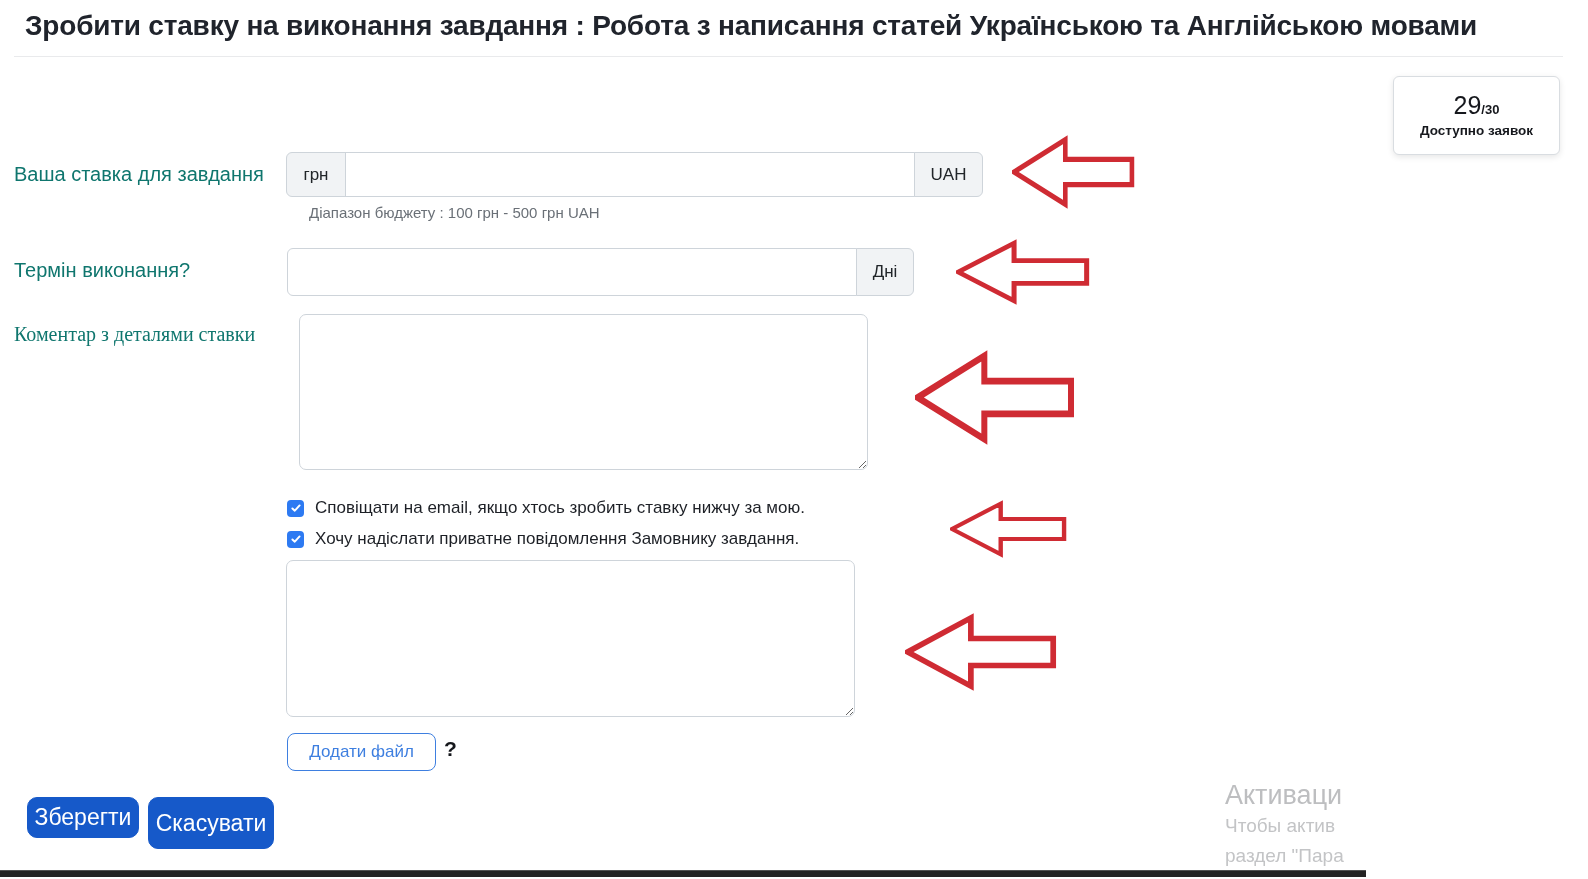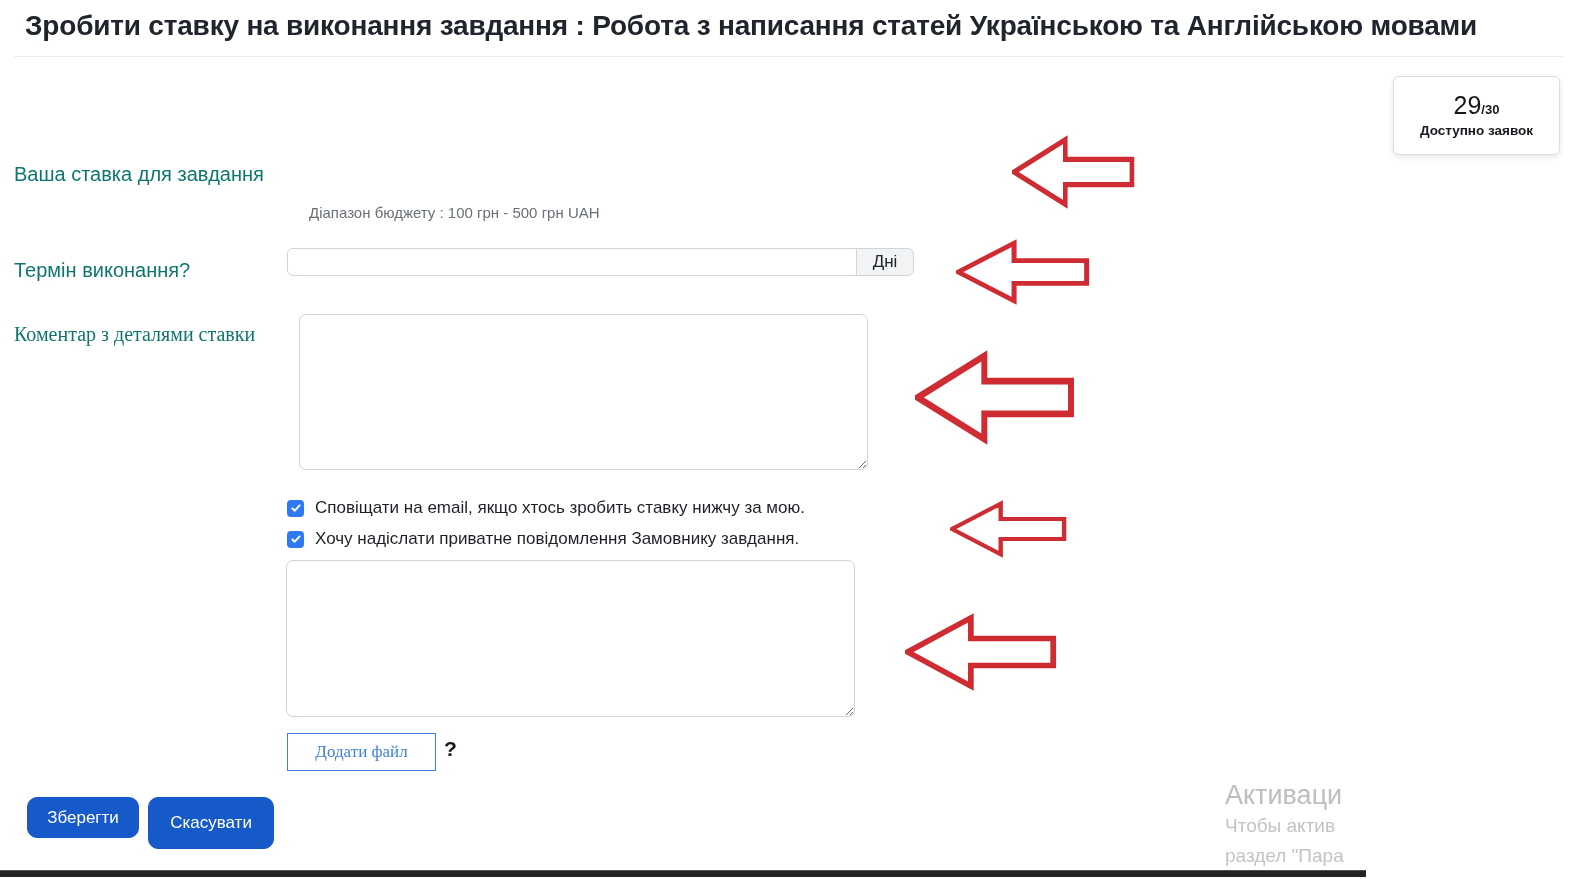--- a/index.html
+++ b/index.html
@@ -55,28 +55,28 @@
   .cbrow { position:absolute; display:flex; align-items:center; gap:11px; }
   .cbox {
     width:17px; height:17px; border-radius:4px; background:var(--checkbox-blue,#2d7af2);
     display:flex; align-items:center; justify-content:center; flex:0 0 auto; cursor:pointer;
   }
   .cbox svg { width:12px; height:12px; display:block; }
   .cblabel { font-size:17px; color:#1d2026; white-space:nowrap; }
 
   .btn-outline {
     position:absolute; background:#fff; border:1px solid var(--outline-blue,#3e7fe0);
-    color:var(--outline-blue,#3e7fe0); border-radius:0; font-size:17px;
-    font-family:Liberation Serif, serif; cursor:pointer;
+    color:var(--outline-blue,#3e7fe0); border-radius:8px; font-size:17px;
+    font-family:Liberation Sans, sans-serif; cursor:pointer;
   }
   .qmark { position:absolute; font-size:21px; font-weight:800; color:#15171c; }
 
   .btn-solid {
     position:absolute; background:var(--accent-blue,#1659c9); border:1px solid var(--accent-blue,#1659c9);
-    color:#fff; border-radius:10px; font-size:17px; font-family:inherit; cursor:pointer;
+    color:#fff; border-radius:10px; font-size:23px; font-family:inherit; cursor:pointer;
   }
 
   .arrow { position:absolute; }
   .arrow svg { display:block; width:100%; height:100%; }
   .arrow polygon { fill:#ffffff; stroke:var(--arrow-red,#cf2b33); stroke-width:4.5; }
 
   .watermark {
     position:absolute; left:1225px; top:779px; width:136px; height:93px;
     overflow:hidden; pointer-events:none;
   }
@@ -95,24 +95,29 @@
 
   <h1 class="page-title">Зробити ставку на виконання завдання : Робота з написання статей Українською та Англійською мовами</h1>
   <div class="divider"></div>
 
   <div class="quota">
     <div class="quota-line"><span class="quota-count">29</span><span class="quota-total">/30</span></div>
     <div class="quota-label">Доступно заявок</div>
   </div>
 
   <label class="field-label" style="top:164px;">Ваша ставка для завдання</label>
+  <div class="igroup" style="left:286px; top:152px; height:45px;">
+    <span class="addon first" style="width:60px;">грн</span>
+    <input class="tinput mid" style="width: 570px;" type="text" value="">
+    <span class="addon last" style="width:69px;">UAH</span>
+  </div>
   <div class="helper" style="left:286px; top:204px;">Діапазон бюджету : 100 грн - 500 грн UAH</div>
 
   <label class="field-label" style="top:260px;">Термін виконання?</label>
-  <div class="igroup" style="left:287px; top:248px; height:28px;">
+  <div class="igroup" style="left:287px; top:248px; height:48px;">
     <input class="tinput first" style="width: 570px;" type="text" value="">
     <span class="addon last" style="width:58px;">Дні</span>
   </div>
 
   <label class="field-label" style="top:324px;font-family:Liberation Serif, serif;">Коментар з деталями ставки</label>
   <textarea class="tarea" style="left: 299px; top: 314px; width: 569px; height: 156px;"></textarea>
 
   <div class="cbrow" style="left:287px; top:498px;">
     <span class="cbox" aria-checked="true">
       <svg viewBox="0 0 16 16">

